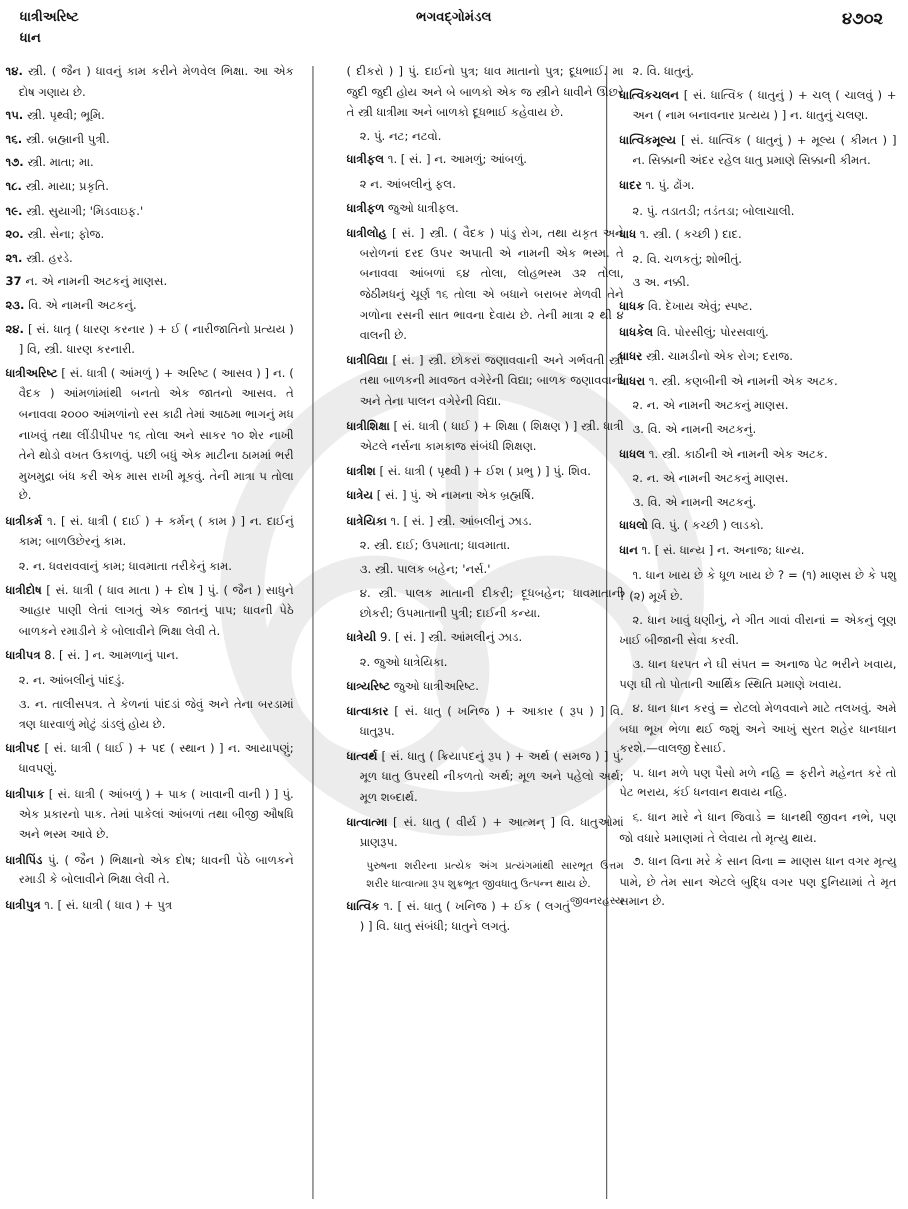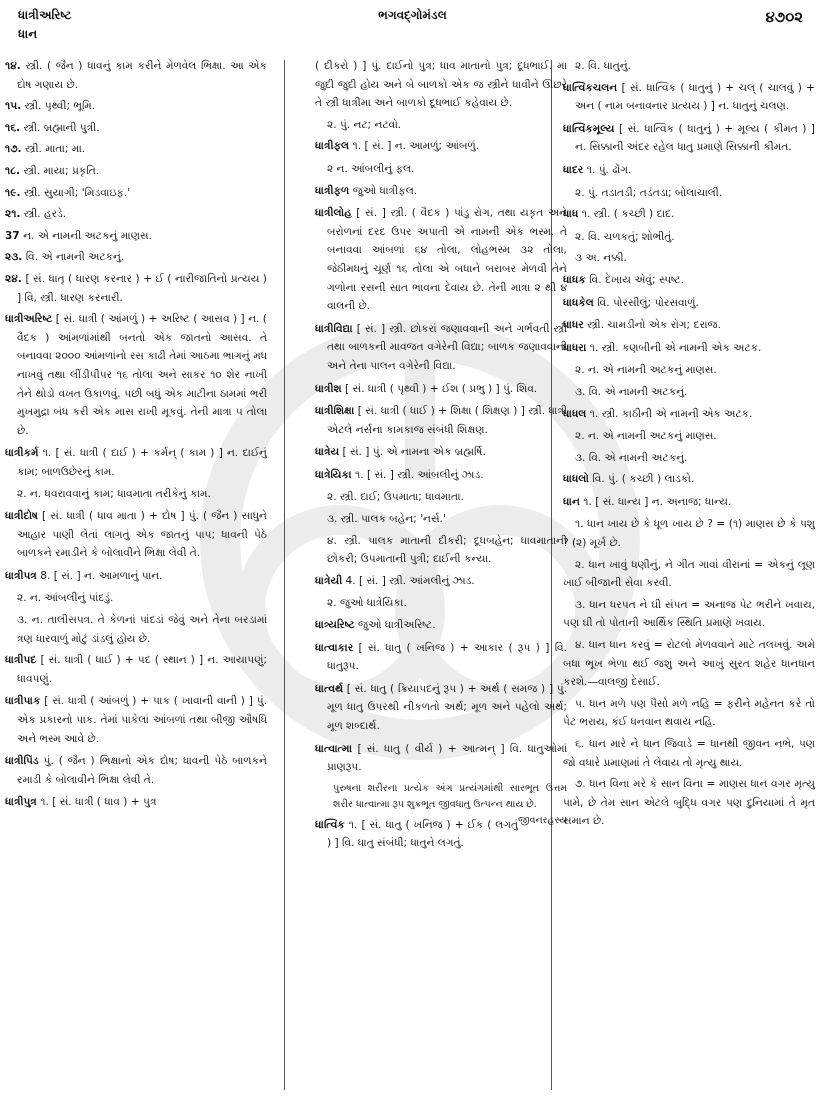--- a/index.html
+++ b/index.html
@@ -58,20 +58,21 @@
 <div class="rule rule1"></div>
 <div class="rule rule2"></div>
 
 <div class="col col1">
   <p class="sense"><span class="num">૧૪.</span> <span>સ્ત્રી. ( જૈન ) ધાવનું કામ કરીને મેળવેલ ભિક્ષા. આ એક દોષ ગણાય છે.</span></p>
   <p class="sense"><span class="num">૧૫.</span> <span>સ્ત્રી. પૃથ્વી; ભૂમિ.</span></p>
   <p class="sense"><span class="num">૧૬.</span> <span>સ્ત્રી. બ્રહ્માની પુત્રી.</span></p>
   <p class="sense"><span class="num">૧૭.</span> <span>સ્ત્રી. માતા; મા.</span></p>
   <p class="sense"><span class="num">૧૮.</span> <span>સ્ત્રી. માયા; પ્રકૃતિ.</span></p>
   <p class="sense"><span class="num">૧૯.</span> <span>સ્ત્રી. સુયાગી; 'મિડવાઇફ.'</span></p>
+  <p class="sense"><span class="num">૨૦.</span> <span>સ્ત્રી. સેના; ફોજ.</span></p>
   <p class="sense"><span class="num">૨૧.</span> <span>સ્ત્રી. હરડે.</span></p>
   <p class="sense"><span class="num">37</span> <span>ન. એ નામની અટકનું માણસ.</span></p>
   <p class="sense"><span class="num">૨૩.</span> <span>વિ. એ નામની અટકનું.</span></p>
   <p class="sense"><span class="num">૨૪.</span> <span>[ સં. ધાતૃ ( ધારણ કરનાર ) + ઈ ( નારીજાતિનો પ્રત્યય ) ] વિ, સ્ત્રી. ધારણ કરનારી.</span></p>
 
   <p class="entry"><span class="hw">ધાત્રીઅરિષ્ટ</span> <span>[ સં. ધાત્રી ( આંમળું ) + અરિષ્ટ ( આસવ ) ] ન. ( વૈદક ) આંમળાંમાંથી બનતો એક જાતનો આસવ. તે બનાવવા ૨૦૦૦ આંમળાંનો રસ કાઢી તેમાં આઠમા ભાગનું મધ નાખવું તથા લીંડીપીપર ૧૬ તોલા અને સાકર ૧૦ શેર નાખી તેને થોડો વખત ઉકાળવું. પછી બધું એક માટીના ઠામમાં ભરી મુખમુદ્રા બંધ કરી એક માસ રાખી મૂકવું. તેની માત્રા ૫ તોલા છે.</span></p>
   <p class="entry"><span class="hw">ધાત્રીકર્મ</span> <span>૧. [ સં. ધાત્રી ( દાઈ ) + કર્મન્ ( કામ ) ] ન. દાઈનું કામ; બાળઉછેરનું કામ.</span></p>
   <p class="sub">૨. ન. ધવરાવવાનું કામ; ધાવમાતા તરીકેનું કામ.</p>
   <p class="entry"><span class="hw">ધાત્રીદોષ</span> <span>[ સં. ધાત્રી ( ધાવ માતા ) + દોષ ] પું. ( જૈન ) સાધુને આહાર પાણી લેતાં લાગતું એક જાતનું પાપ; ધાવની પેઠે બાળકને રમાડીને કે બોલાવીને ભિક્ષા લેવી તે.</span></p>
   <p class="entry"><span class="hw">ધાત્રીપત્ર</span> <span>8. [ સં. ] ન. આમળાનું પાન.</span></p>
@@ -84,28 +85,28 @@
 </div>
 
 <div class="col col2">
   <p class="sub" style="padding-left:0">( દીકરો ) ] પું. દાઈનો પુત્ર; ધાવ માતાનો પુત્ર; દૂધભાઈ. મા જુદી જુદી હોય અને બે બાળકો એક જ સ્ત્રીને ધાવીને ઊછરે તે સ્ત્રી ધાત્રીમા અને બાળકો દૂધભાઈ કહેવાય છે.</p>
   <p class="sub">૨. પું. નટ; નટવો.</p>
   <p class="entry"><span class="hw">ધાત્રીફલ</span> <span>૧. [ સં. ] ન. આમળું; આંબળું.</span></p>
   <p class="sub">૨ ન. આંબલીનું ફલ.</p>
   <p class="entry"><span class="hw">ધાત્રીફળ</span> <span>જુઓ ધાત્રીફલ.</span></p>
   <p class="entry"><span class="hw">ધાત્રીલોહ</span> <span>[ સં. ] સ્ત્રી. ( વૈદક ) પાંડુ રોગ, તથા યકૃત અને બરોળનાં દરદ ઉપર અપાતી એ નામની એક ભસ્મ. તે બનાવવા આંબળાં ૬૪ તોલા, લોહભસ્મ ૩૨ તોલા, જેઠીમધનું ચૂર્ણ ૧૬ તોલા એ બધાને બરાબર મેળવી તેને ગળોના રસની સાત ભાવના દેવાય છે. તેની માત્રા ૨ થી ૪ વાલની છે.</span></p>
   <p class="entry"><span class="hw">ધાત્રીવિદ્યા</span> <span>[ સં. ] સ્ત્રી. છોકરાં જણાવવાની અને ગર્ભવતી સ્ત્રી તથા બાળકની માવજત વગેરેની વિદ્યા; બાળક જણાવવાની અને તેના પાલન વગેરેની વિદ્યા.</span></p>
+  <p class="entry"><span class="hw">ધાત્રીશિક્ષા</span> <span>[ સં. ધાત્રી ( ધાઈ ) + શિક્ષા ( શિક્ષણ ) ] સ્ત્રી. ધાત્રી એટલે નર્સના કામકાજ સંબંધી શિક્ષણ.</span></p>
   <p class="entry"><span class="hw">ધાત્રીશ</span> <span>[ સં. ધાત્રી ( પૃથ્વી ) + ઈશ ( પ્રભુ ) ] પું. શિવ.</span></p>
-  <p class="entry"><span class="hw">ધાત્રીશિક્ષા</span> <span>[ સં. ધાત્રી ( ધાઈ ) + શિક્ષા ( શિક્ષણ ) ] સ્ત્રી. ધાત્રી એટલે નર્સના કામકાજ સંબંધી શિક્ષણ.</span></p>
   <p class="entry"><span class="hw">ધાત્રેય</span> <span>[ સં. ] પું. એ નામના એક બ્રહ્મર્ષિ.</span></p>
   <p class="entry"><span class="hw">ધાત્રેયિકા</span> <span>૧. [ સં. ] સ્ત્રી. આંબલીનું ઝાડ.</span></p>
   <p class="sub">૨. સ્ત્રી. દાઈ; ઉપમાતા; ધાવમાતા.</p>
   <p class="sub">૩. સ્ત્રી. પાલક બહેન; 'નર્સ.'</p>
   <p class="sub">૪. સ્ત્રી. પાલક માતાની દીકરી; દૂધબહેન; ધાવમાતાની છોકરી; ઉપમાતાની પુત્રી; દાઈની કન્યા.</p>
-  <p class="entry"><span class="hw">ધાત્રેયી</span> <span>4. [ સં. ] સ્ત્રી. આંમલીનું ઝાડ.</span></p>
+  <p class="entry"><span class="hw">ધાત્રેયી</span> <span>9. [ સં. ] સ્ત્રી. આંમલીનું ઝાડ.</span></p>
   <p class="sub">૨. જુઓ ધાત્રેયિકા.</p>
   <p class="entry"><span class="hw">ધાત્ર્યરિષ્ટ</span> <span>જુઓ ધાત્રીઅરિષ્ટ.</span></p>
   <p class="entry"><span class="hw">ધાત્વાકાર</span> <span>[ સં. ધાતુ ( ખનિજ ) + આકાર ( રૂપ ) ] વિ. ધાતુરૂપ.</span></p>
   <p class="entry"><span class="hw">ધાત્વર્થ</span> <span>[ સં. ધાતુ ( ક્રિયાપદનું રૂપ ) + અર્થ ( સમજ ) ] પું. મૂળ ધાતુ ઉપરથી નીકળતો અર્થ; મૂળ અને પહેલો અર્થ; મૂળ શબ્દાર્થ.</span></p>
   <p class="entry"><span class="hw">ધાત્વાત્મા</span> <span>[ સં. ધાતુ ( વીર્ય ) + આત્મન્ ] વિ. ધાતુઓમાં પ્રાણરૂપ.</span></p>
   <p class="quote"><span>પુરુષના શરીરના પ્રત્યેક અંગ પ્રત્યંગમાંથી સારભૂત ઉત્તમ શરીર ધાત્વાત્મા રૂપ શુક્રભૂત જીવધાતુ ઉત્પન્ન થાય છે.</span> <span style="float:right">જીવનરહસ્ય</span></p>
   <p class="entry"><span class="hw">ધાત્વિક</span> <span>૧. [ સં. ધાતુ ( ખનિજ ) + ઈક ( લગતું ) ] વિ. ધાતુ સંબંધી; ધાતુને લગતું.</span></p>
 </div>
 
 <div class="col col3">

